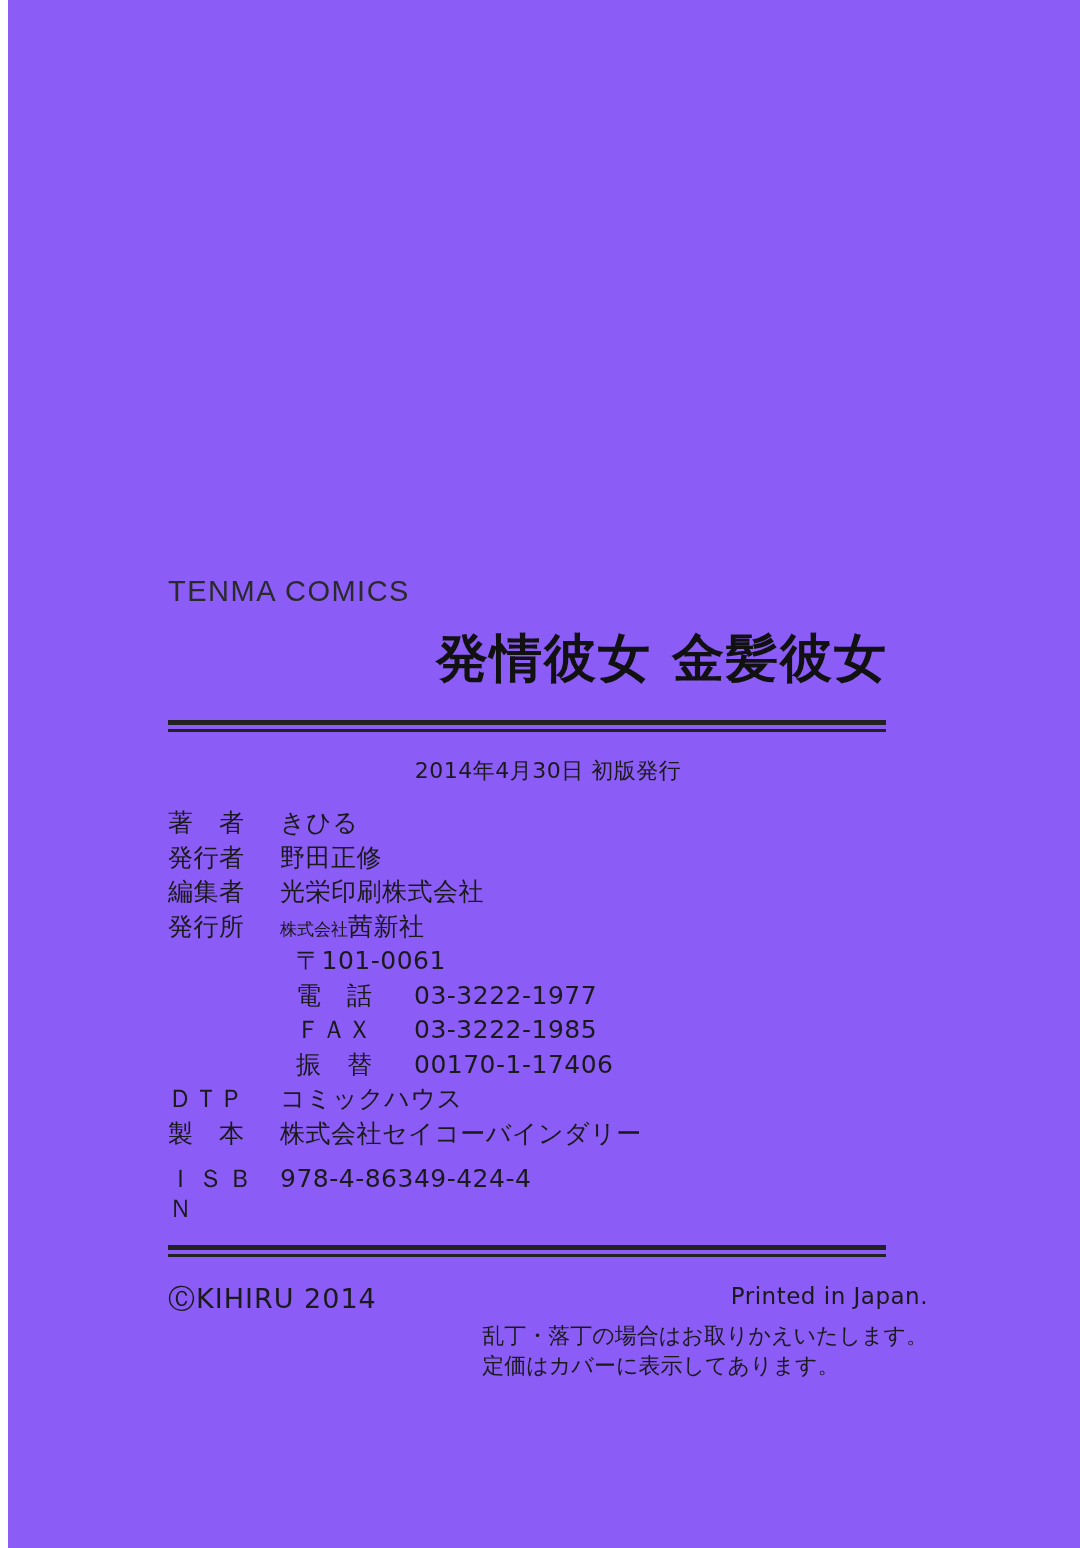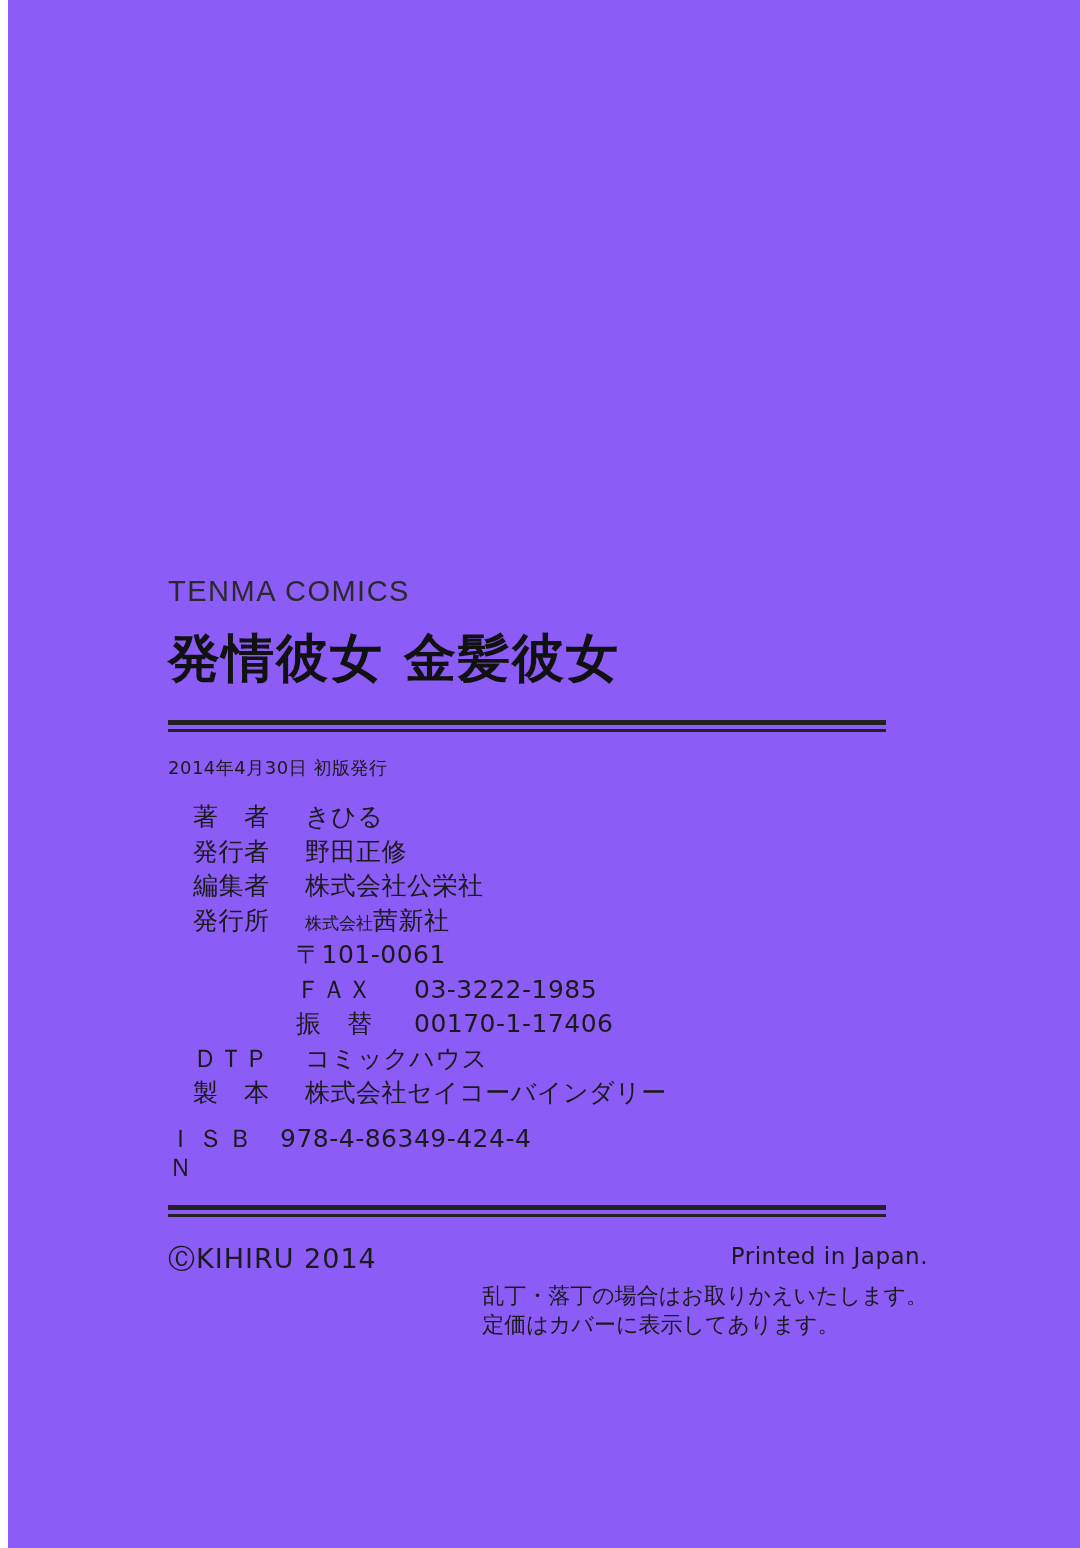--- a/index.html
+++ b/index.html
@@ -36,21 +36,21 @@
     font-size: 29px;
     letter-spacing: 1.5px;
     color: #2a2a2a;
     font-family: "Liberation Sans", sans-serif;
     margin-bottom: 16px;
   }
 
   .book-title {
     font-size: 52px;
     font-weight: bold;
-    text-align: left;
+    text-align: right;
     letter-spacing: 2px;
     color: #111;
     margin: 10px 0 26px 0;
     padding-right: 40px;
     font-family: "DejaVu Sans", sans-serif;
   }
 
   .rule-double {
     width: 718px;
     margin-bottom: 4px;
@@ -61,37 +61,37 @@
   }
   .rule-double .gap {
     height: 4px;
   }
   .rule-double .thin {
     height: 3px;
     background: #222;
   }
 
   .pubdate {
-    font-size: 18px;
+    font-size: 22px;
     margin-top: 24px;
     margin-bottom: 22px;
     letter-spacing: 0.5px;
     font-family: "DejaVu Sans", sans-serif;
+    text-align: center;
   }
 
   .credits {
     font-size: 25px;
     line-height: 1.18;
     font-family: "DejaVu Sans", sans-serif;
   }
   .credit-row {
     display: flex;
     align-items: center;
     margin-bottom: 5px;
-    margin-left: 25px;
   }
   .credit-label {
     width: 112px;
     flex: 0 0 112px;
     letter-spacing: 0.5px;
   }
   .credit-value {
     letter-spacing: 0.5px;
   }
   .small-prefix {
@@ -182,32 +182,35 @@
         <div class="credit-value">きひる</div>
       </div>
 
       <div class="credit-row">
         <div class="credit-label">発行者</div>
         <div class="credit-value">野田正修</div>
       </div>
 
       <div class="credit-row">
         <div class="credit-label">編集者</div>
-        <div class="credit-value">株式会社公栄社</div>
+        <div class="credit-value">光栄印刷株式会社</div>
       </div>
 
       <div class="credit-row">
         <div class="credit-label">発行所</div>
         <div class="credit-value">
           <span class="small-prefix">株式会社</span><span>茜新社</span>
         </div>
       </div>
 
       <div class="indent-row indent-deep">〒101-0061</div>
 
+      <div class="indent-row indent-deep">
+        <span class="lbl">電　話</span><span>03-3222-1977</span>
+      </div>
       <div class="indent-row indent-deep">
         <span class="lbl">ＦＡＸ</span><span>03-3222-1985</span>
       </div>
       <div class="indent-row indent-deep">
         <span class="lbl">振　替</span><span>00170-1-17406</span>
       </div>
 
       <div class="credit-row">
         <div class="credit-label">ＤＴＰ</div>
         <div class="credit-value">コミックハウス</div>

